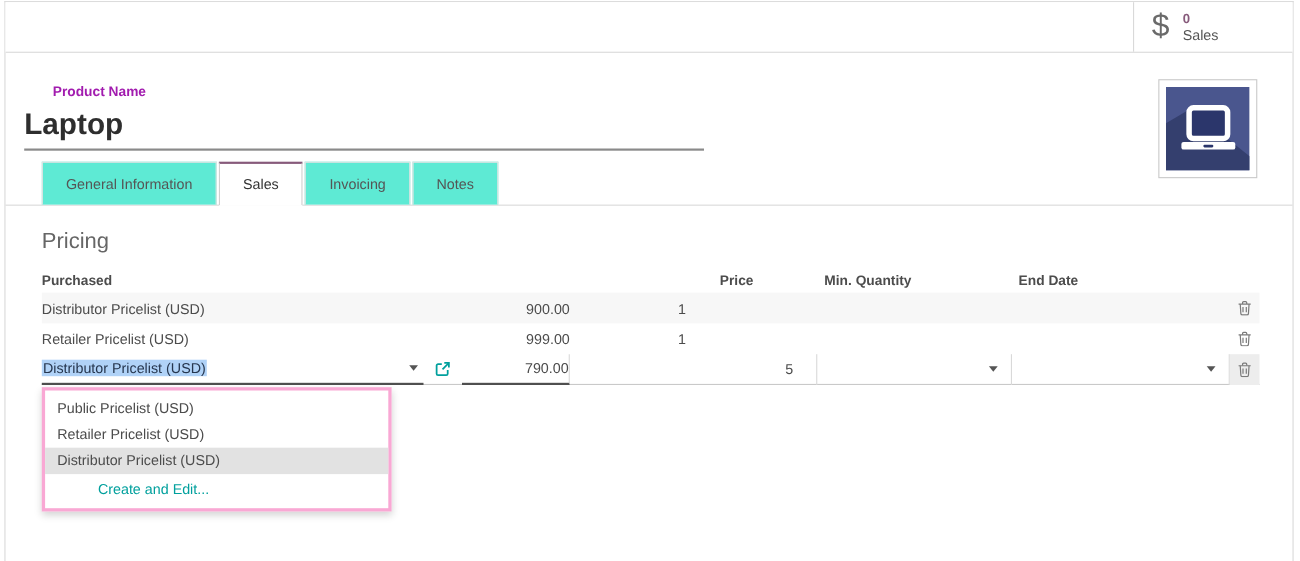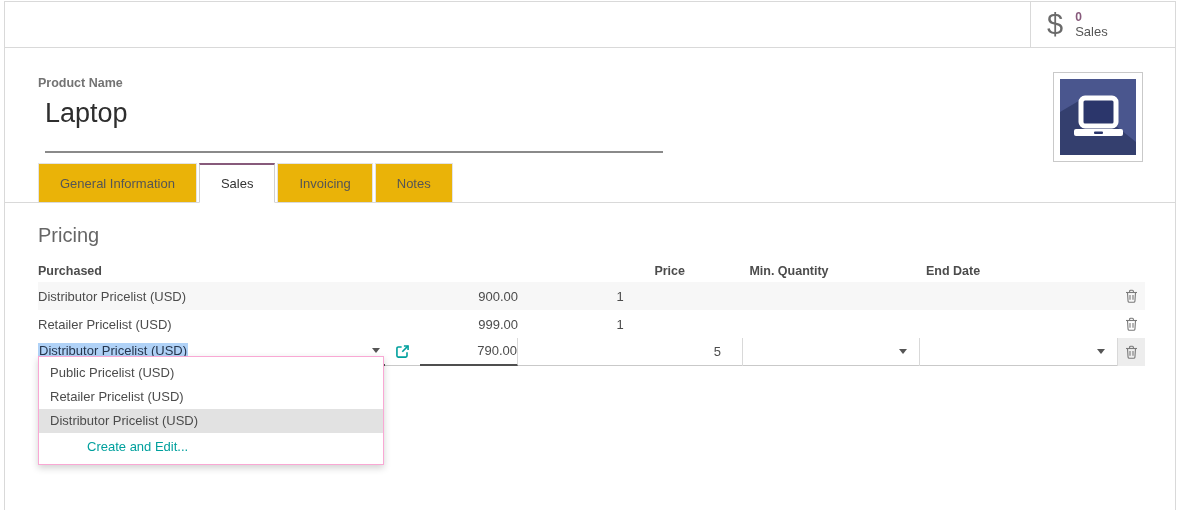--- a/index.html
+++ b/index.html
@@ -19,29 +19,29 @@
   .topbar{height:46px;border-bottom:1px solid var(--border);display:flex;justify-content:flex-end;background:#fff;}
   .stat-btn{width:145px;border-left:1px solid var(--border);display:flex;align-items:center;gap:12px;padding-left:16px;cursor:pointer;}
   .dollar-glyph{font-size:29px;color:#6a6a6a;font-weight:500;line-height:1;}
   .stat-stack{display:flex;flex-direction:column;line-height:1.2;}
   .stat-value{color:var(--accent-purple);font-size:12px;font-weight:700;}
   .stat-label{color:#555;font-size:13px;}
   .active-label{color:var(--success-green);font-size:13px;font-weight:700;}
 
   
   .sheet{position:relative;padding-top:28px;}
-  .field-label{margin-left:33px;font-size:12.5px;font-weight:700;color:#737373;line-height:15px;}
-  .name-input{margin-left:40px;margin-top:4px;width:618px;font-size:27px;color:#2e2e2e;line-height:36px;padding-bottom:20px;border-bottom:2px solid #8a8a8a;cursor:text;}
+  .field-label{margin-left:43px;font-size:12.5px;font-weight:700;color:#a21caf;line-height:15px;}
+  .name-input{margin-left:17px;margin-top:4px;width:618px;font-size:27px;color:#2e2e2e;line-height:36px;padding-bottom:4px;border-bottom:2px solid #8a8a8a;cursor:text;font-weight:bold;}
   .checkboxes{margin:9px 0 0 33px;}
   .cb-row{display:flex;align-items:center;gap:7px;height:18px;font-size:12.5px;font-weight:700;color:#444;}
   .checkbox{width:13px;height:13px;border:1px solid #8a8a8a;border-radius:2px;background:#fff;display:flex;align-items:center;justify-content:center;cursor:pointer;}
 
   
   .tabbar{margin-top:10px;padding-left:33px;border-bottom:1px solid var(--border);display:flex;height:40px;}
-  .tab{padding:0 21px;display:flex;align-items:center;font-size:13px;color:#555;background:#eab308;border:1px solid #e3e3e3;border-bottom:none;cursor:pointer;}
+  .tab{padding:0 21px;display:flex;align-items:center;font-size:13px;color:#555;background:#5eead4;border:1px solid #e3e3e3;border-bottom:none;cursor:pointer;}
   .tab + .tab{margin-left:2px;}
   .tab.active{background:#fff;border:1px solid #d0d0d0;border-top:2px solid var(--accent-purple);border-bottom:1px solid #fff;margin-bottom:-1px;color:#333;}
 
   
   .pricing{margin:20px 30px 0 33px;position:relative;}
   .pricing-title{font-size:20px;color:#666;font-weight:400;line-height:24px;}
   .table{margin-top:13px;width:1107px;position:relative;}
   .thead{display:flex;height:22px;align-items:center;font-weight:700;font-size:12.5px;color:#4c4c4c;}
   .row{display:flex;height:28px;align-items:center;font-size:13px;color:#4c4c4c;}
   .row.stripe{background:#f7f7f7;}
@@ -66,21 +66,21 @@
   .caret{width:0;height:0;border-left:4px solid transparent;border-right:4px solid transparent;border-top:5px solid #555;margin-right:5px;cursor:pointer;}
   .ext{width:35px;display:flex;align-items:center;justify-content:center;cursor:pointer;}
   .ec-price{width:98px;border-right:1px solid var(--border);border-bottom:2px solid #4f4f4f;text-align:right;line-height:26px;cursor:text;}
   .ec-qty{width:225px;border-right:1px solid var(--border);text-align:right;padding-right:21px;line-height:27px;cursor:text;}
   .ec-date{border-right:1px solid var(--border);display:flex;align-items:center;justify-content:flex-end;padding-right:7px;cursor:pointer;}
   .ec-start{width:177px;}
   .ec-end{width:198px;}
   .ec-trash{width:27px;background:#ededed;display:flex;justify-content:center;align-items:center;cursor:pointer;}
 
   
-  .dropdown{position:absolute;left:0;top:96px;width:346px;background:#fff;border:1px solid #f9a8d4;box-shadow:0 3px 7px rgba(0,0,0,.18);z-index:10;padding:4px 0;}
+  .dropdown{position:absolute;left:0;top:108px;width:318px;background:#fff;border:3px solid #f9a8d4;box-shadow:0 3px 7px rgba(0,0,0,.18);z-index:10;padding:4px 0;}
   .dd-item{height:24px;line-height:24px;padding-left:11px;font-size:13px;color:#4c4c4c;cursor:pointer;}
   .dd-item.hl{background:#e2e2e2;}
   .dd-create{height:27px;line-height:27px;padding-left:48px;color:var(--teal);font-size:13px;cursor:pointer;}
 
   
   .product-img{position:absolute;top:24px;right:32px;width:90px;height:90px;border:1px solid #c9c9c9;background:#fff;display:flex;align-items:center;justify-content:center;}
 </style>
 </head>
 <body>
 

